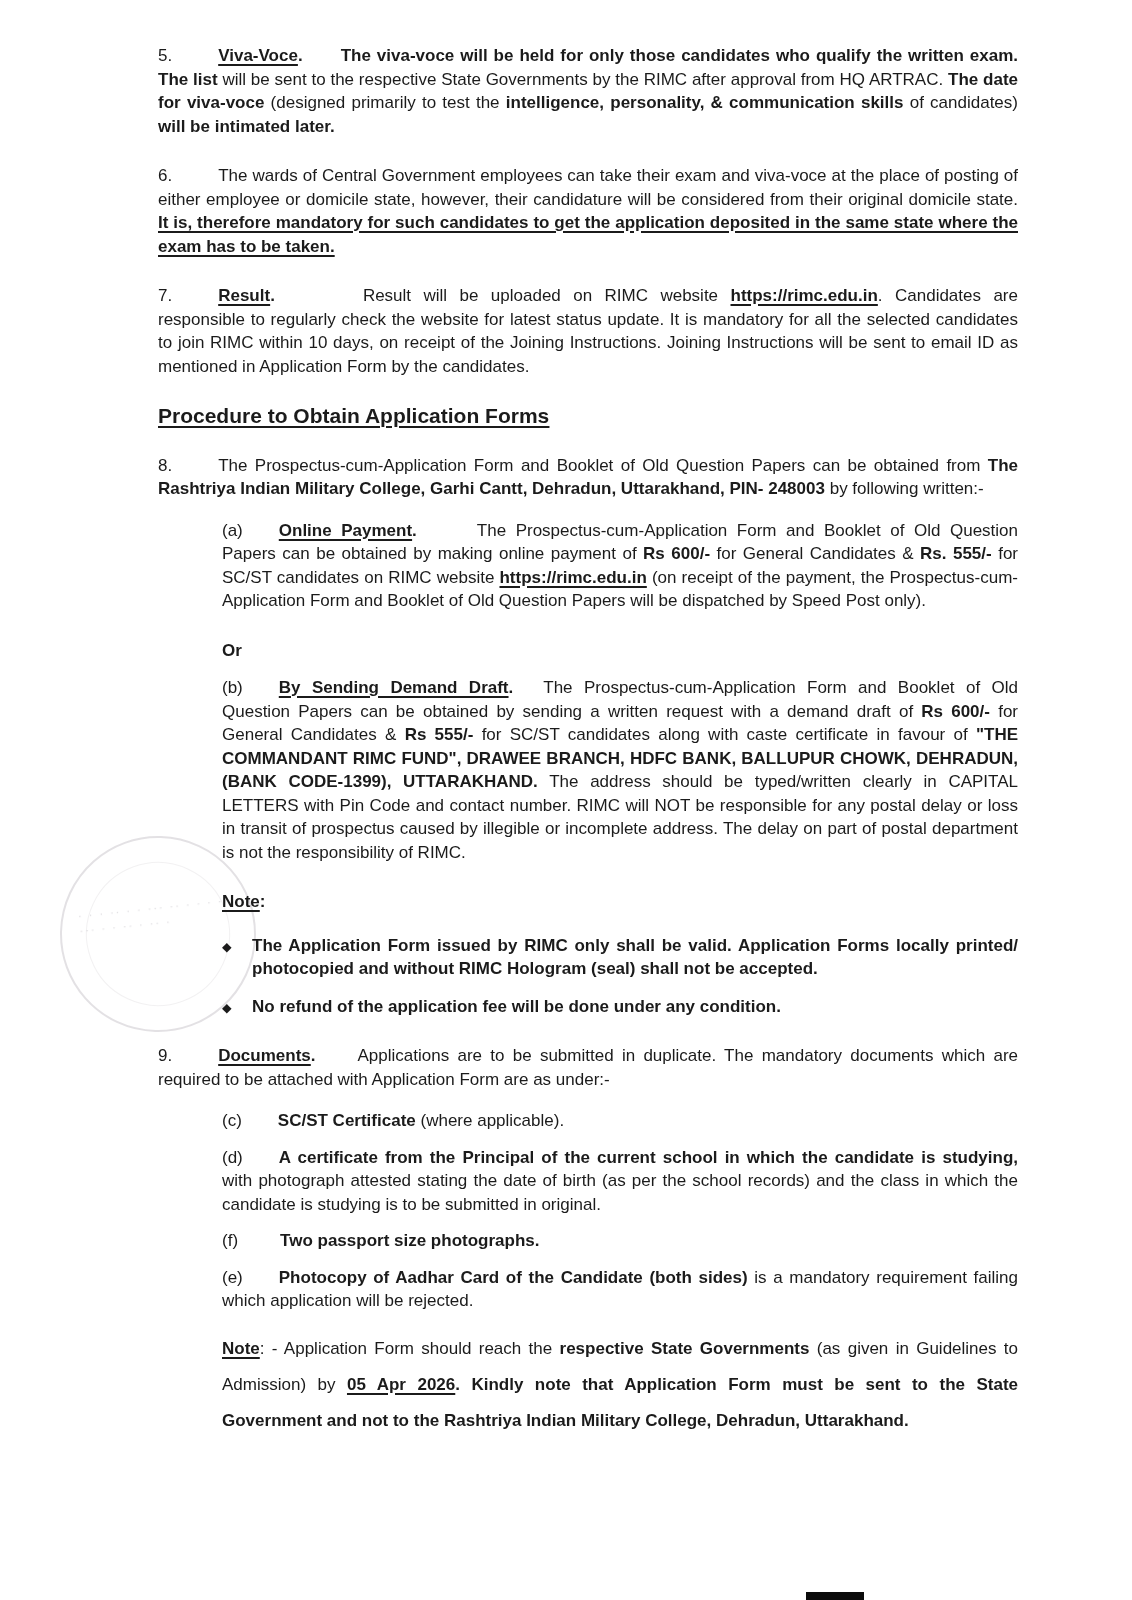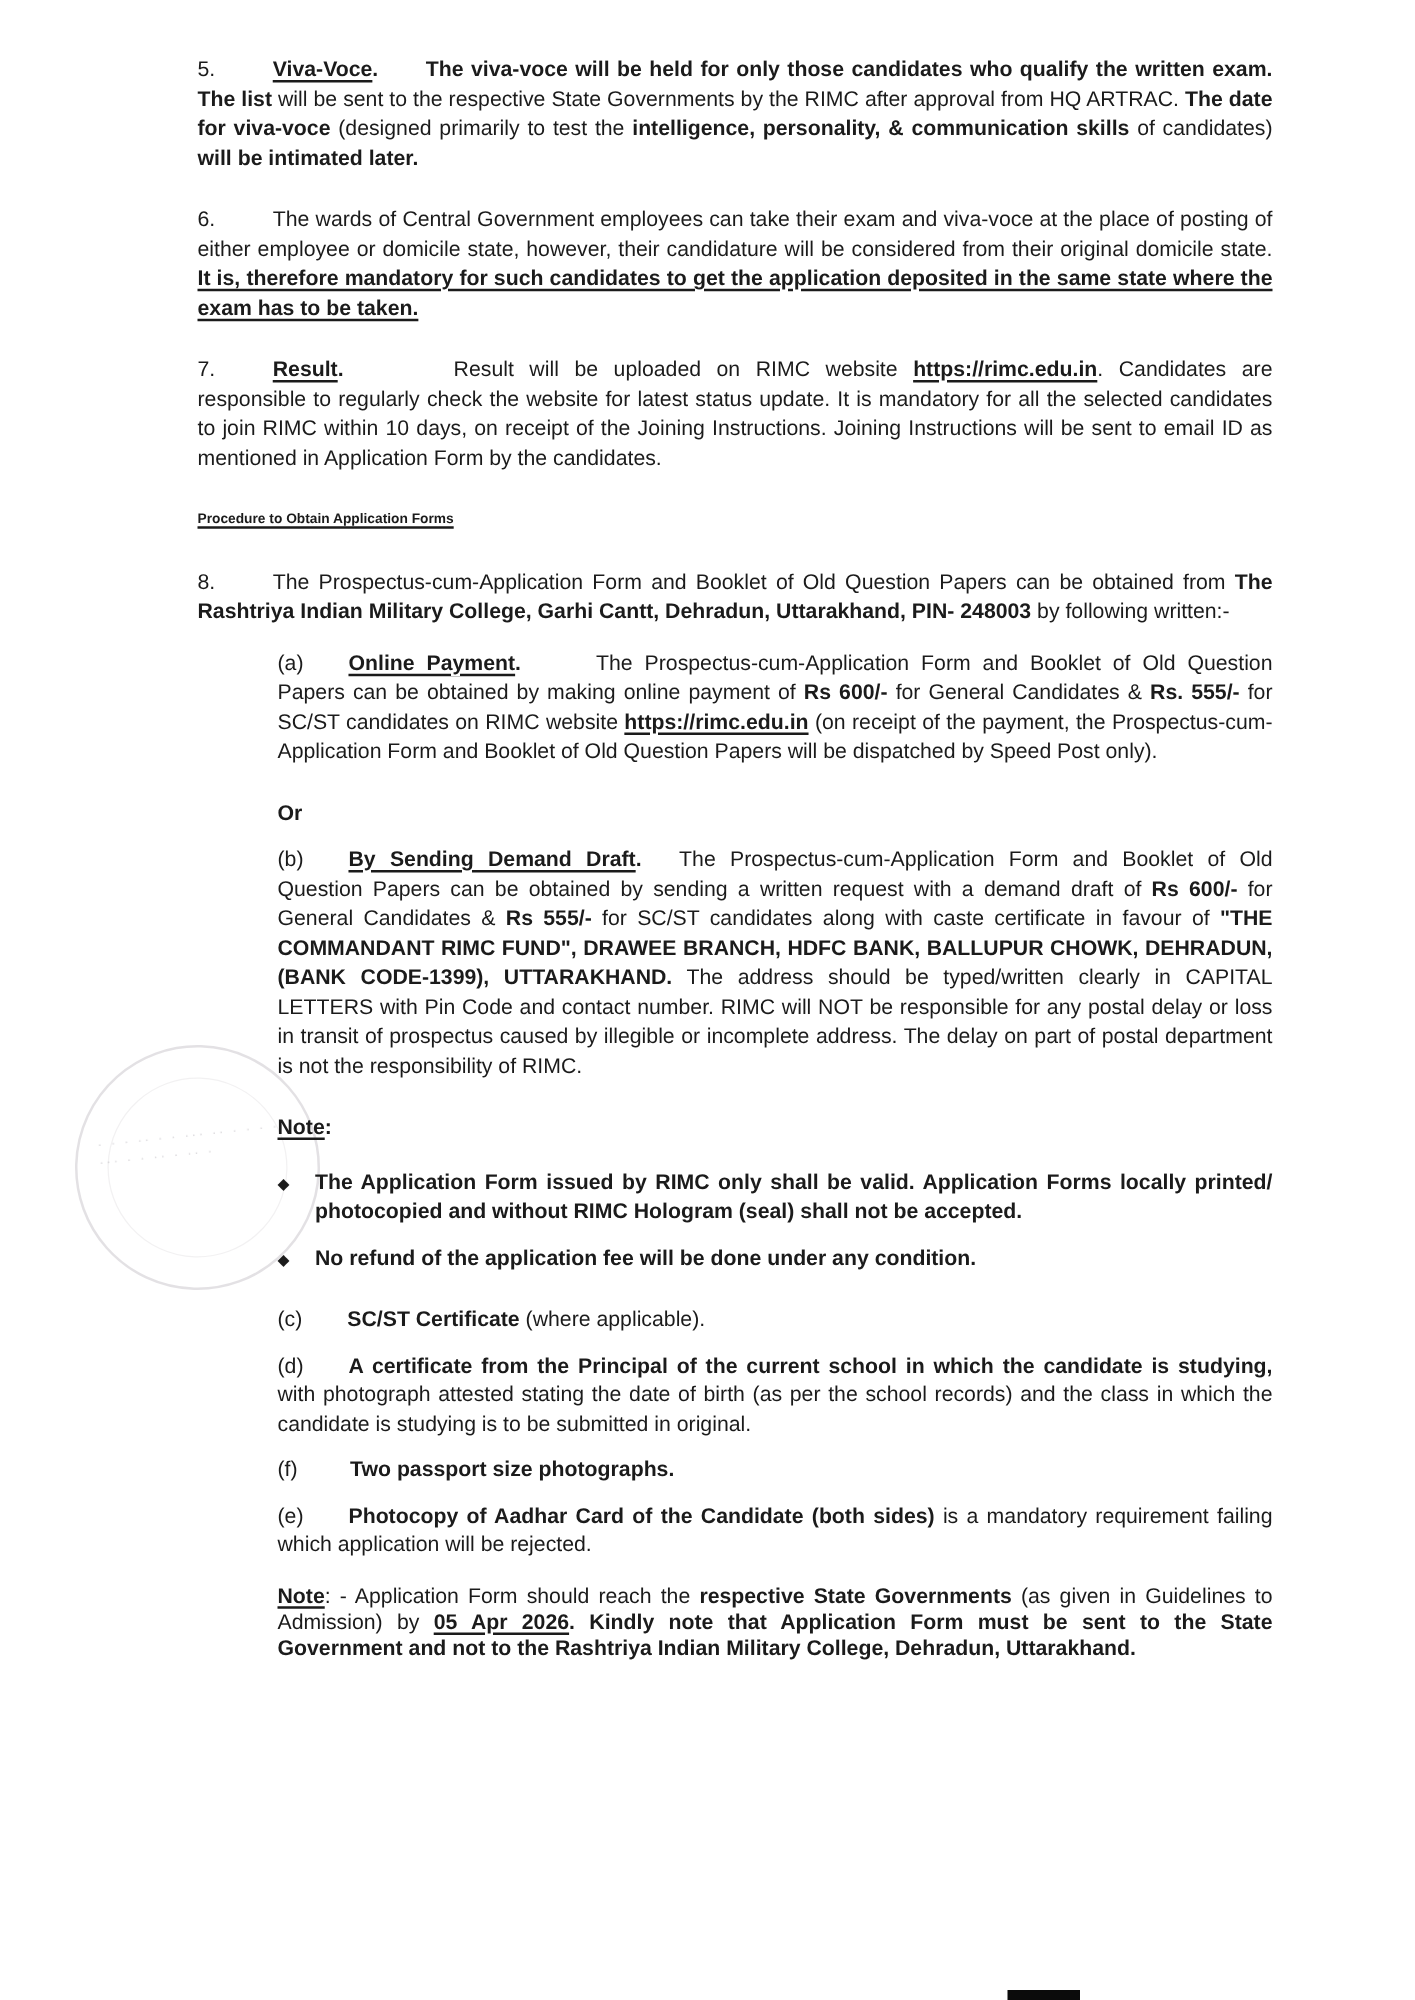--- a/index.html
+++ b/index.html
@@ -18,37 +18,37 @@
     padding:44px 114px 0 158px;
     font-size:17px;
     line-height:23.5px;
   }
   .para{margin:0 0 26px;text-align:justify;}
   .para.tight{margin-bottom:18px;}
   .sub{margin-left:64px;}
   .doc-item{margin-bottom:13px;}
   .heading{
     margin:0 0 26px;
-    font-size:11px;line-height:23.5px;
-    font-weight:bold;
+    font-size:21px;line-height:23.5px;
+    font-weight:bold;text-decoration:underline;
     text-decoration-thickness:1.5px;text-underline-offset:3px;
   }
   .or{
     margin:12px 0 14px;
     margin-left:64px;
     font-weight:bold;
   }
   .notehead{margin-bottom:20px;}
   .bullet{
     display:flex;margin:0 0 14px 64px;text-align:justify;
   }
   .bullet.last{margin-bottom:24px;}
   .diamond{flex:none;width:30px;font-size:12.5px;padding-top:2px;}
   .btxt{flex:1;text-align:justify;}
-  .note2{margin-bottom:0;line-height:21px;margin-top:18px;}
+  .note2{margin-bottom:0;line-height:36px;margin-top:18px;}
   .b{font-weight:bold;}
   .u{text-decoration:underline;text-decoration-thickness:1.5px;text-underline-offset:3px;}
   .tab{display:inline-block;height:1px;}
   
   .stamp{
     position:absolute;left:60px;top:836px;
     width:192px;height:192px;border-radius:50%;
     border:2px solid rgba(128,118,132,0.22);
     transform:rotate(-20deg);
     pointer-events:none;
@@ -101,20 +101,21 @@
     <div class="bullet">
       <span class="diamond">◆</span>
       <span class="btxt"><span class="b">The Application Form issued by RIMC only shall be valid. Application Forms locally printed/ photocopied and without RIMC Hologram (seal) shall not be accepted.</span></span>
     </div>
 
     <div class="bullet last">
       <span class="diamond">◆</span>
       <span class="btxt"><span class="b">No refund of the application fee will be done under any condition.</span></span>
     </div>
 
+    <p class="para tight"><span>9.</span><span class="tab" style="width: 46px;"></span><span class="b u">Documents</span><span class="b">.</span><span class="tab" style="width: 42px;"></span><span>Applications are to be submitted in duplicate. The mandatory documents which are required to be attached with Application Form are as under:-</span></p>
 
     <p class="para sub doc-item"><span>(c)</span><span class="tab" style="width: 36px;"></span><span class="b">SC/ST Certificate</span><span> (where applicable).</span></p>
     <p class="para sub doc-item"><span>(d)</span><span class="tab" style="width: 36px;"></span><span class="b">A certificate from the Principal of the current school in which the candidate is studying,</span><span> with photograph attested stating the date of birth (as per the school records) and the class in which the candidate is studying is to be submitted in original.</span></p>
     <p class="para sub doc-item"><span>(f)</span><span class="tab" style="width: 42px;"></span><span class="b">Two passport size photographs</span><span class="b">.</span></p>
     <p class="para sub doc-item"><span>(e)</span><span class="tab" style="width: 36px;"></span><span class="b">Photocopy of Aadhar Card of the Candidate (both sides)</span><span> is a mandatory requirement failing which application will be rejected.</span></p>
 
     <p class="para sub note2"><span class="b u">Note</span><span>: - Application Form should reach the </span><span class="b">respective State Governments</span><span> (as given in Guidelines to Admission) by </span><span class="b u">05 Apr 2026</span><span class="b">. </span><span class="b">Kindly note that Application Form must be sent to the State Government and not to the Rashtriya Indian Military College, Dehradun, Uttarakhand.</span></p>
 
   </main>
 

